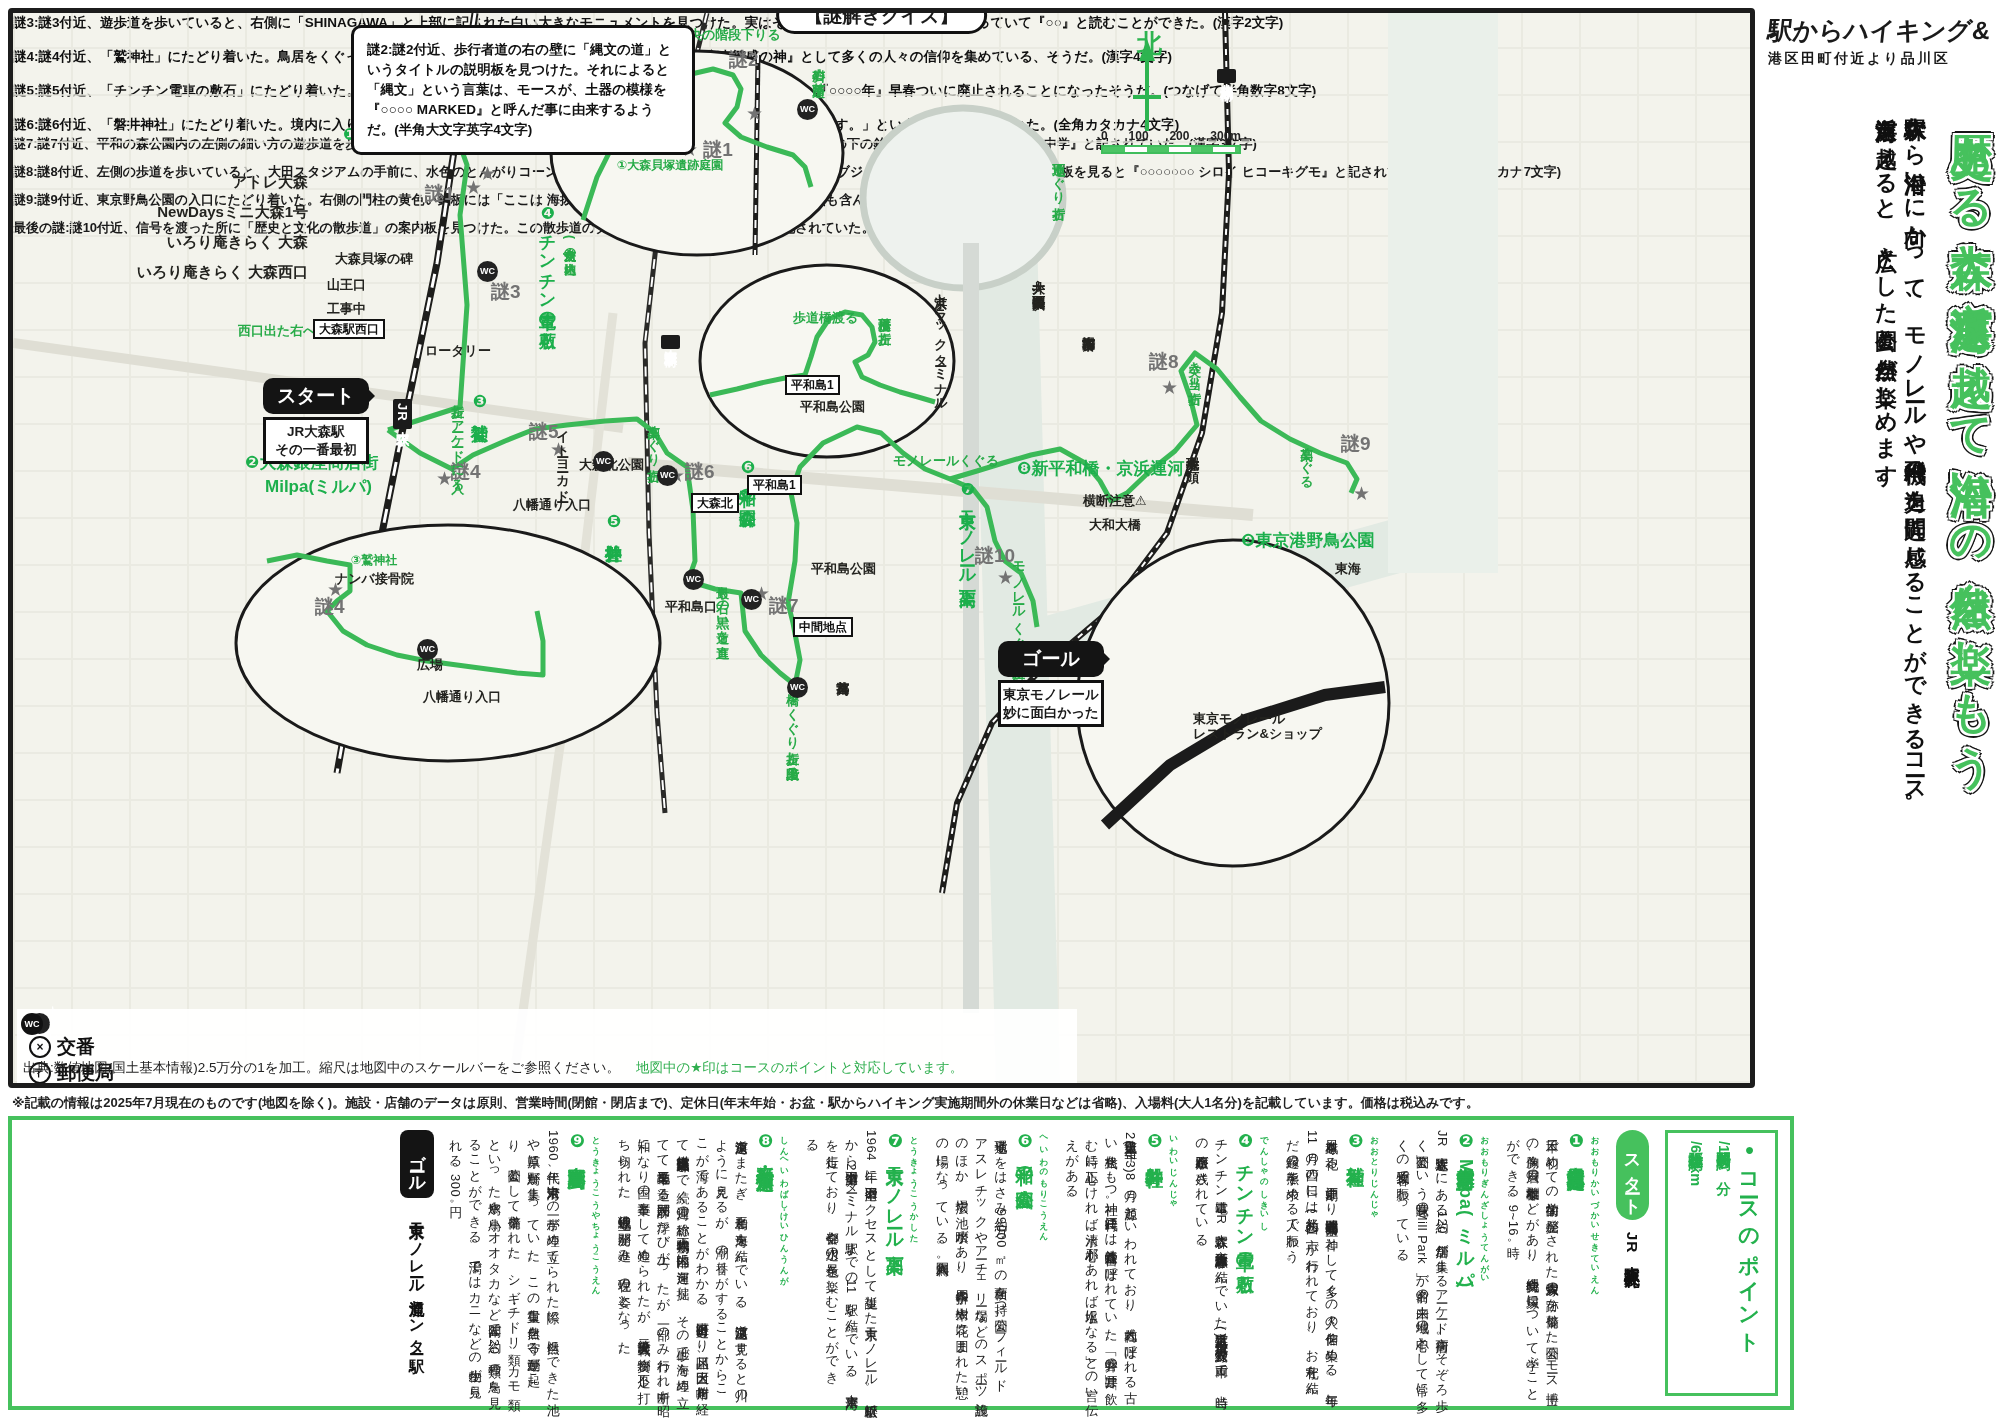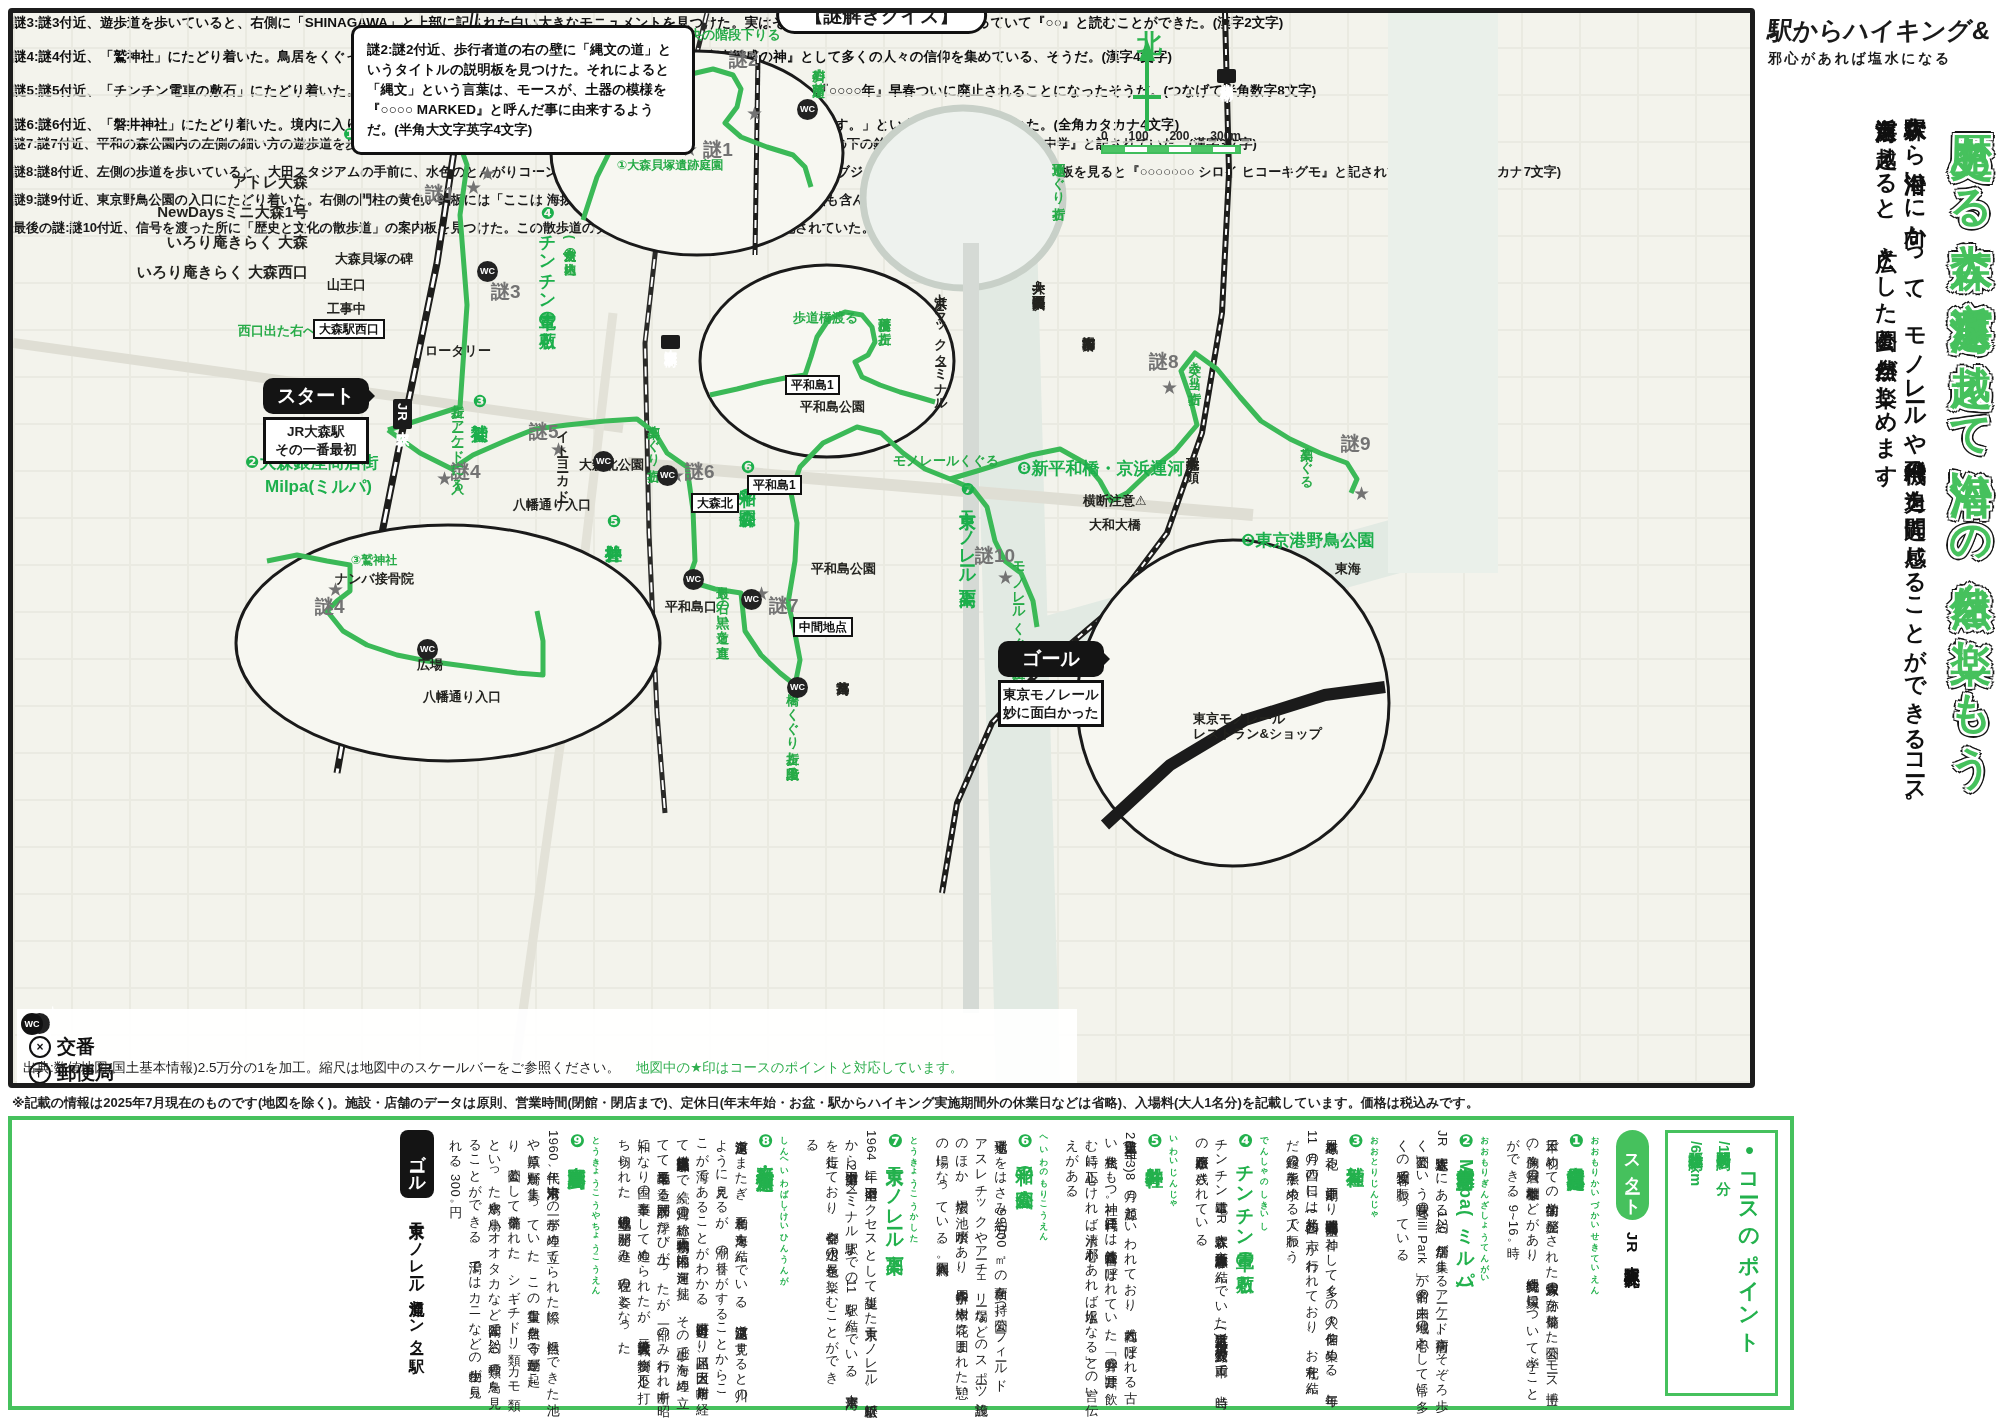--- a/index.html
+++ b/index.html
@@ -209,21 +209,21 @@
       
     </div>
   </div>
   <div class="source">
     <span>出典:数値地図(国土基本情報)2.5万分の1を加工。縮尺は地図中のスケールバーをご参照ください。</span><span class="hl">地図中の★印はコースのポイントと対応しています。</span>
   </div>
 </div>
 
 <div class="logo">
   <div class="l1">駅からハイキング&amp;</div>
-  <div class="l2">邪心があれば塩水になる</div>
+  <div class="l2">港区田町付近より品川区</div>
 </div>
 <div class="side-vert">
   <div class="big-title">歴史ある大森と京浜運河を越えて海沿いの自然を楽しもう</div>
   <p class="side-desc">大森駅から海沿いに向かって、モノレールや飛行機の迫力を間近に感じることができるコース。</p>
   <p class="side-desc">京浜運河を越えると、広々とした公園と自然が楽しめます。</p>
 </div>
 
 <div class="info-note">※記載の情報は2025年7月現在のものです(地図を除く)。施設・店舗のデータは原則、営業時間(閉館・閉店まで)、定休日(年末年始・お盆・駅からハイキング実施期間外の休業日などは省略)、入場料(大人1名分)を記載しています。価格は税込みです。</div>
 
 <div class="course-panel">

